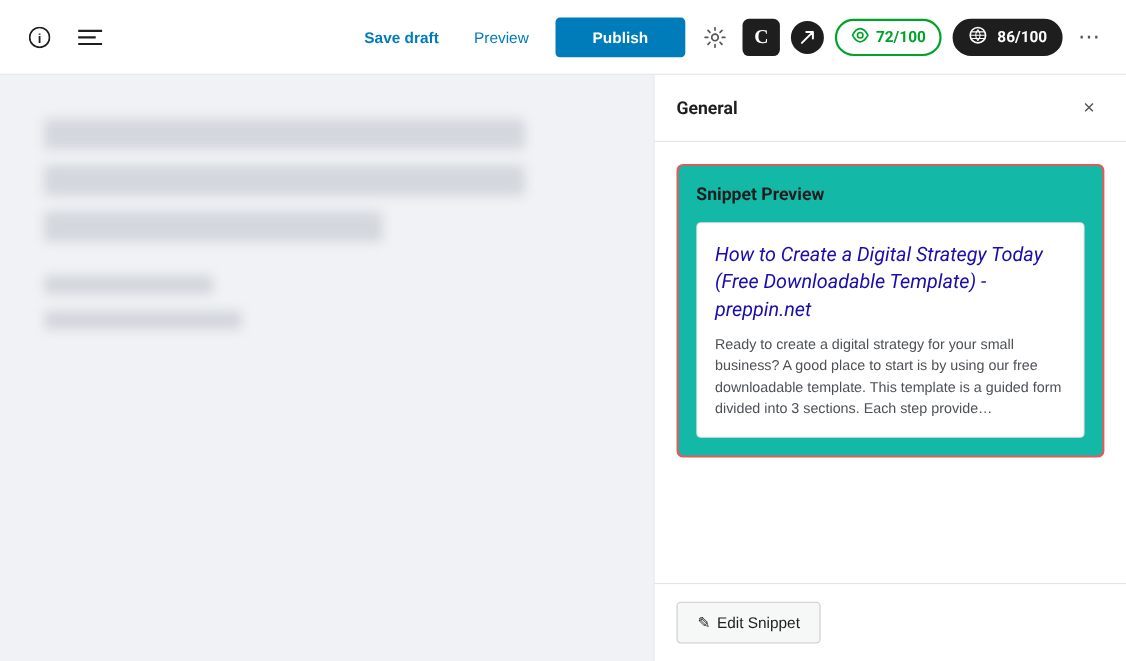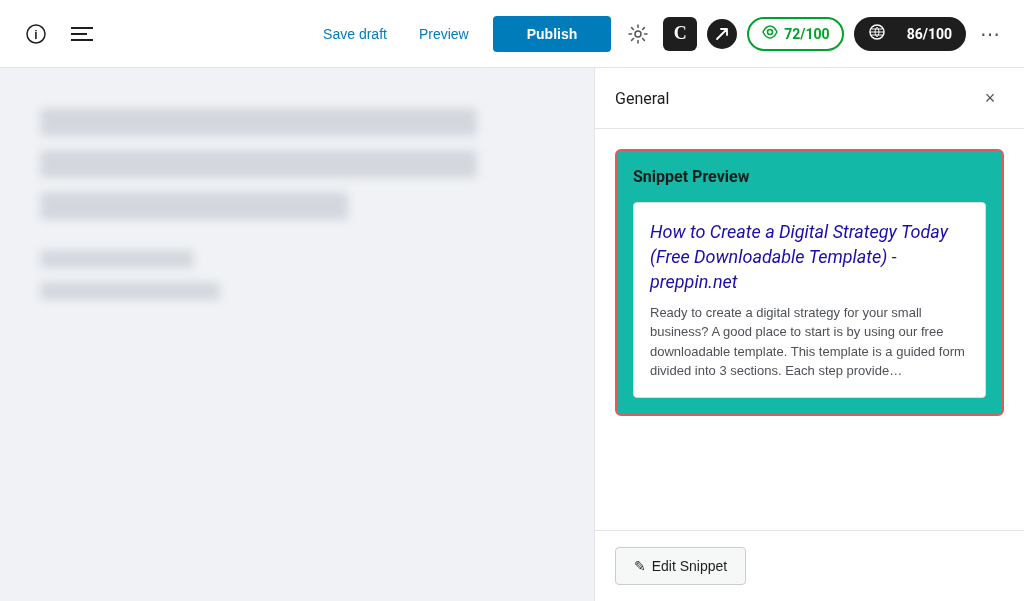--- a/index.html
+++ b/index.html
@@ -51,21 +51,21 @@
       display: flex;
       align-items: center;
       gap: 16px;
     }
 
     .save-draft-btn {
       background: transparent;
       border: none;
       color: #007cba;
       font-size: 14px;
-      font-weight: 400;
+      font-weight: 700;
       cursor: pointer;
       padding: 4px 8px;
     }
 
     .preview-btn {
       background: transparent;
       border: none;
       color: #007cba;
       font-size: 14px;
       font-weight: 500;
@@ -149,21 +149,21 @@
       font-weight: 700;
       font-size: 14px;
     }
 
     .score-badge-dark {
       border: 2px solid #1e1e1e;
       border-radius: 20px;
       padding: 4px 12px;
       display: flex;
       align-items: center;
-      gap: 21px;
+      gap: 9px;
       background: #1e1e1e;
       cursor: pointer;
     }
 
     .score-badge-dark .score-icon {
       color: #fff;
       font-size: 16px;
     }
 
     .score-badge-dark .score-text {
@@ -230,21 +230,21 @@
     .sidebar-header {
       display: flex;
       align-items: center;
       justify-content: space-between;
       padding: 16px 20px;
       border-bottom: 1px solid #e2e4e7;
     }
 
     .sidebar-title {
       font-size: 16px;
-      font-weight: 400;
+      font-weight: 700;
       color: #1e1e1e;
     }
 
     .close-btn {
       background: transparent;
       border: none;
       font-size: 18px;
       cursor: pointer;
       color: #555;
       width: 28px;

